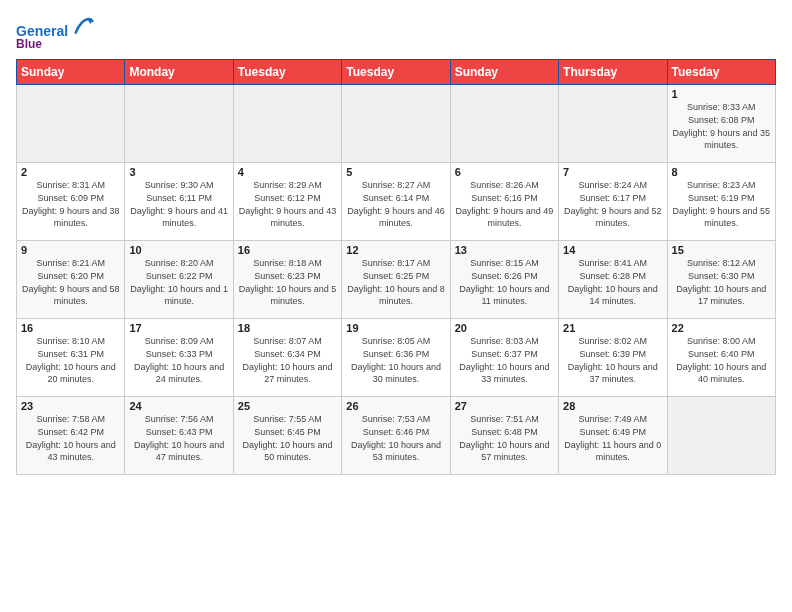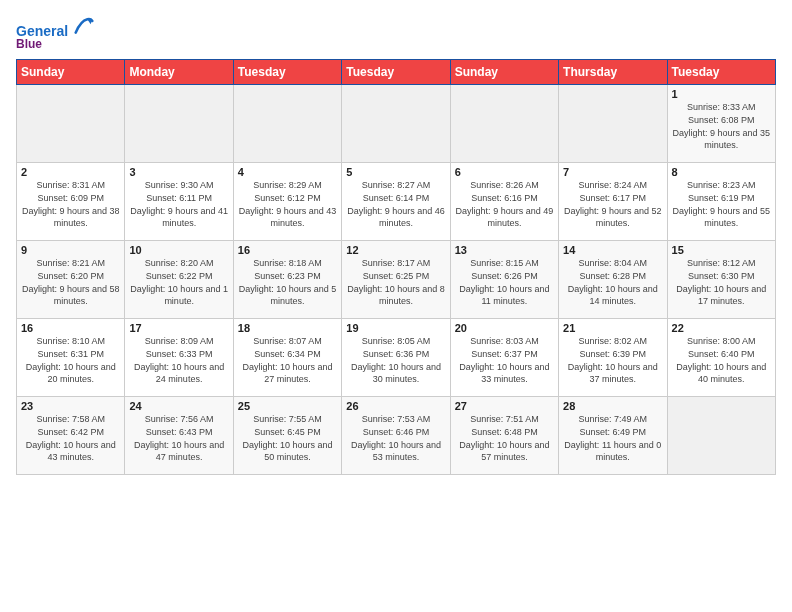--- a/index.html
+++ b/index.html
@@ -216,21 +216,21 @@
 Daylight: 10 hours and 8 minutes.</div>
           </td>
           <td>
             <span class="day-num">13</span>
             <div class="day-info">Sunrise: 8:15 AM
 Sunset: 6:26 PM
 Daylight: 10 hours and 11 minutes.</div>
           </td>
           <td>
             <span class="day-num">14</span>
-            <div class="day-info">Sunrise: 8:04 AM
+            <div class="day-info">Sunrise: 8:41 AM
 Sunset: 6:28 PM
 Daylight: 10 hours and 14 minutes.</div>
           </td>
           <td>
             <span class="day-num">15</span>
             <div class="day-info">Sunrise: 8:12 AM
 Sunset: 6:30 PM
 Daylight: 10 hours and 17 minutes.</div>
           </td>
         </tr>

